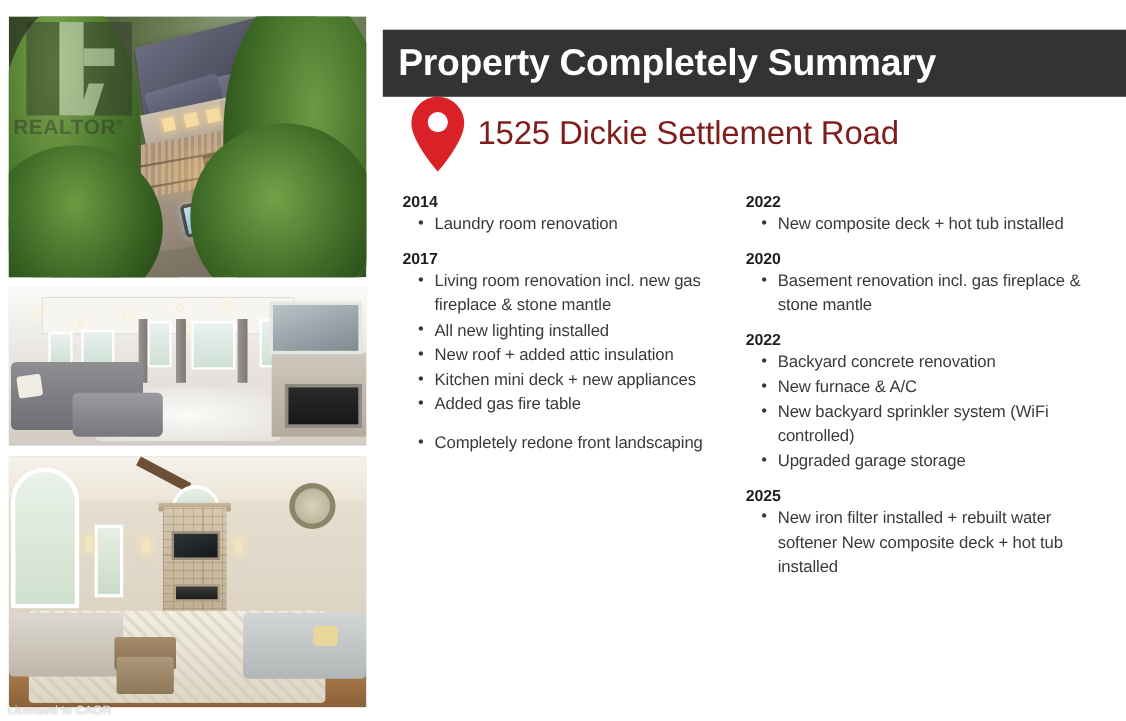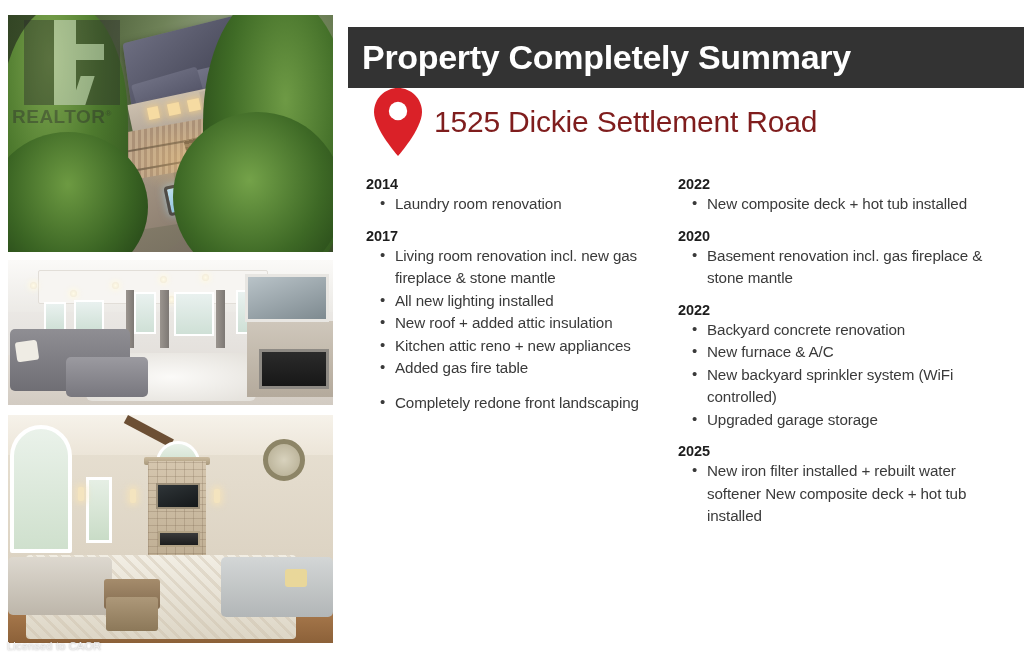--- a/index.html
+++ b/index.html
@@ -474,21 +474,21 @@
           <ul class="items">
             <li>Laundry room renovation</li>
           </ul>
         </div>
         <div class="year-block">
           <div class="year-label">2017</div>
           <ul class="items">
             <li>Living room renovation incl. new gas fireplace &amp; stone mantle</li>
             <li>All new lighting installed</li>
             <li>New roof + added attic insulation</li>
-            <li>Kitchen attic reno + new appliances</li>
+            <li>Kitchen mini deck + new appliances</li>
             <li>Added gas fire table</li>
           </ul>
         </div>
         <div class="year-block">
           <ul class="items">
             <li> Completely redone front landscaping</li>
           </ul>
         </div>
       </div>
     <div class="col right">

